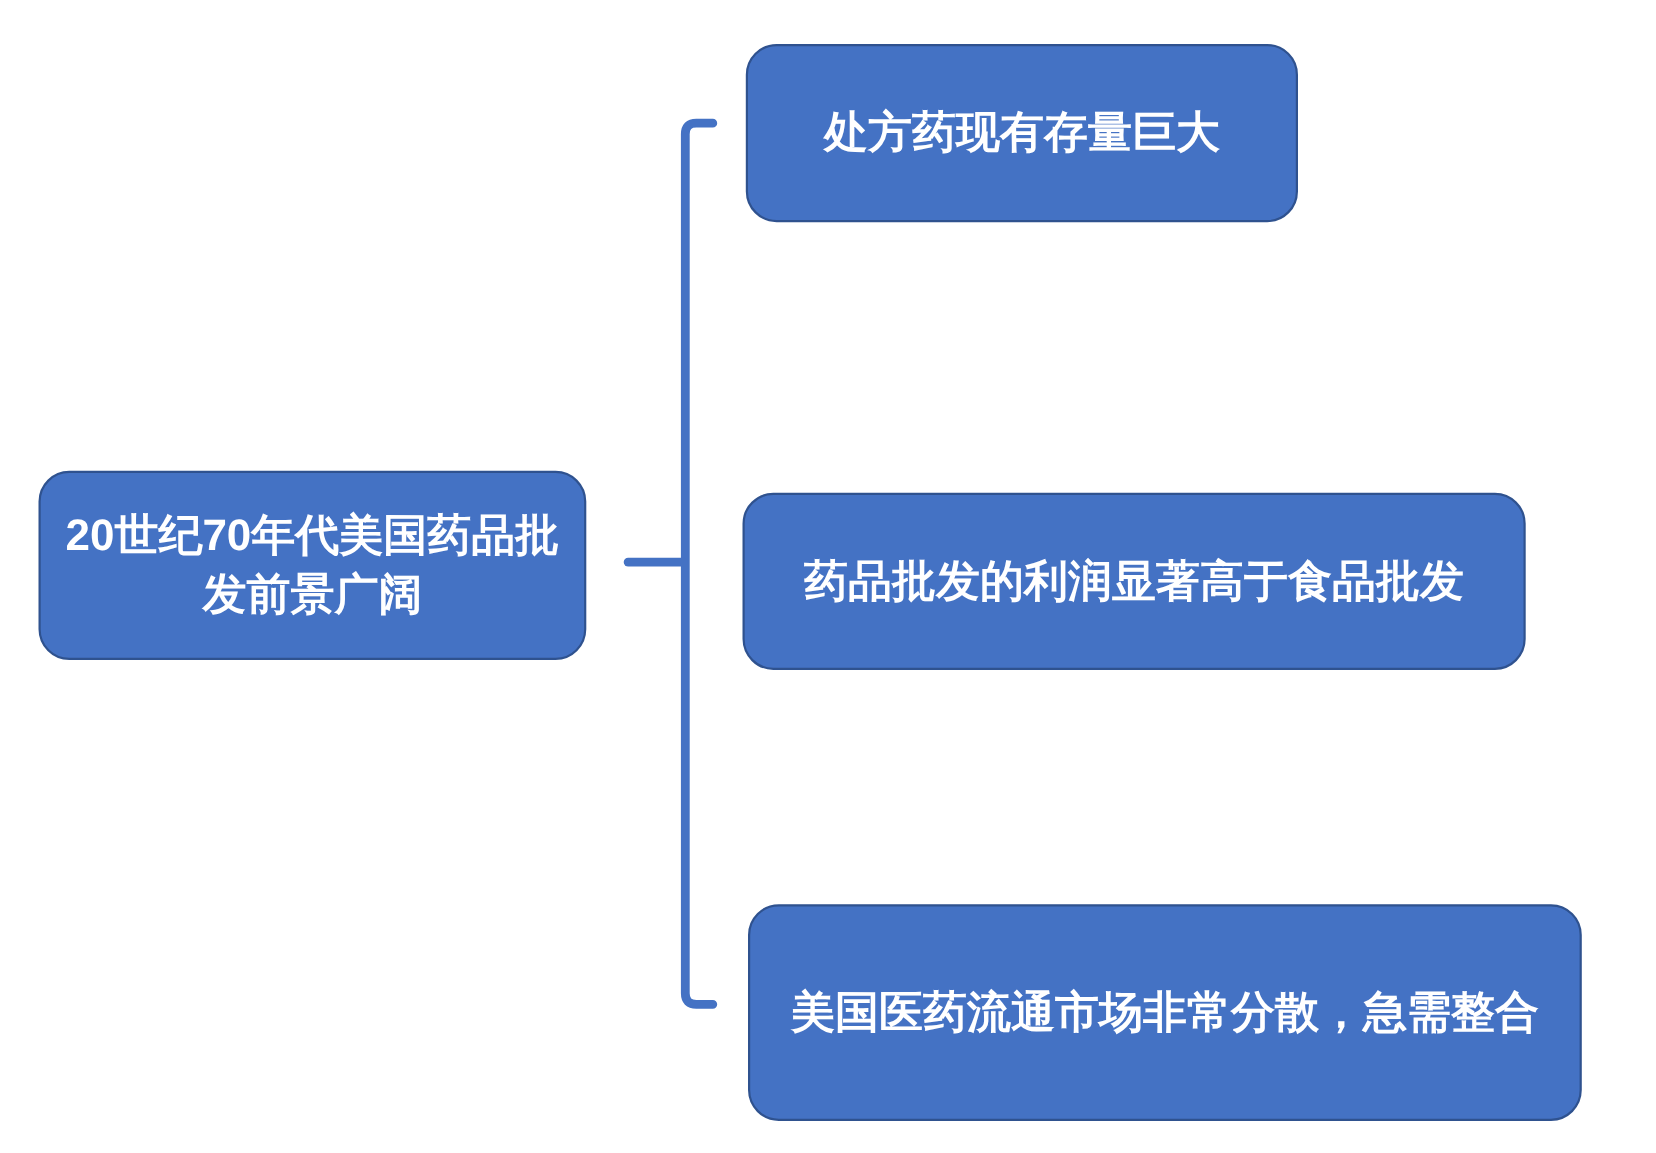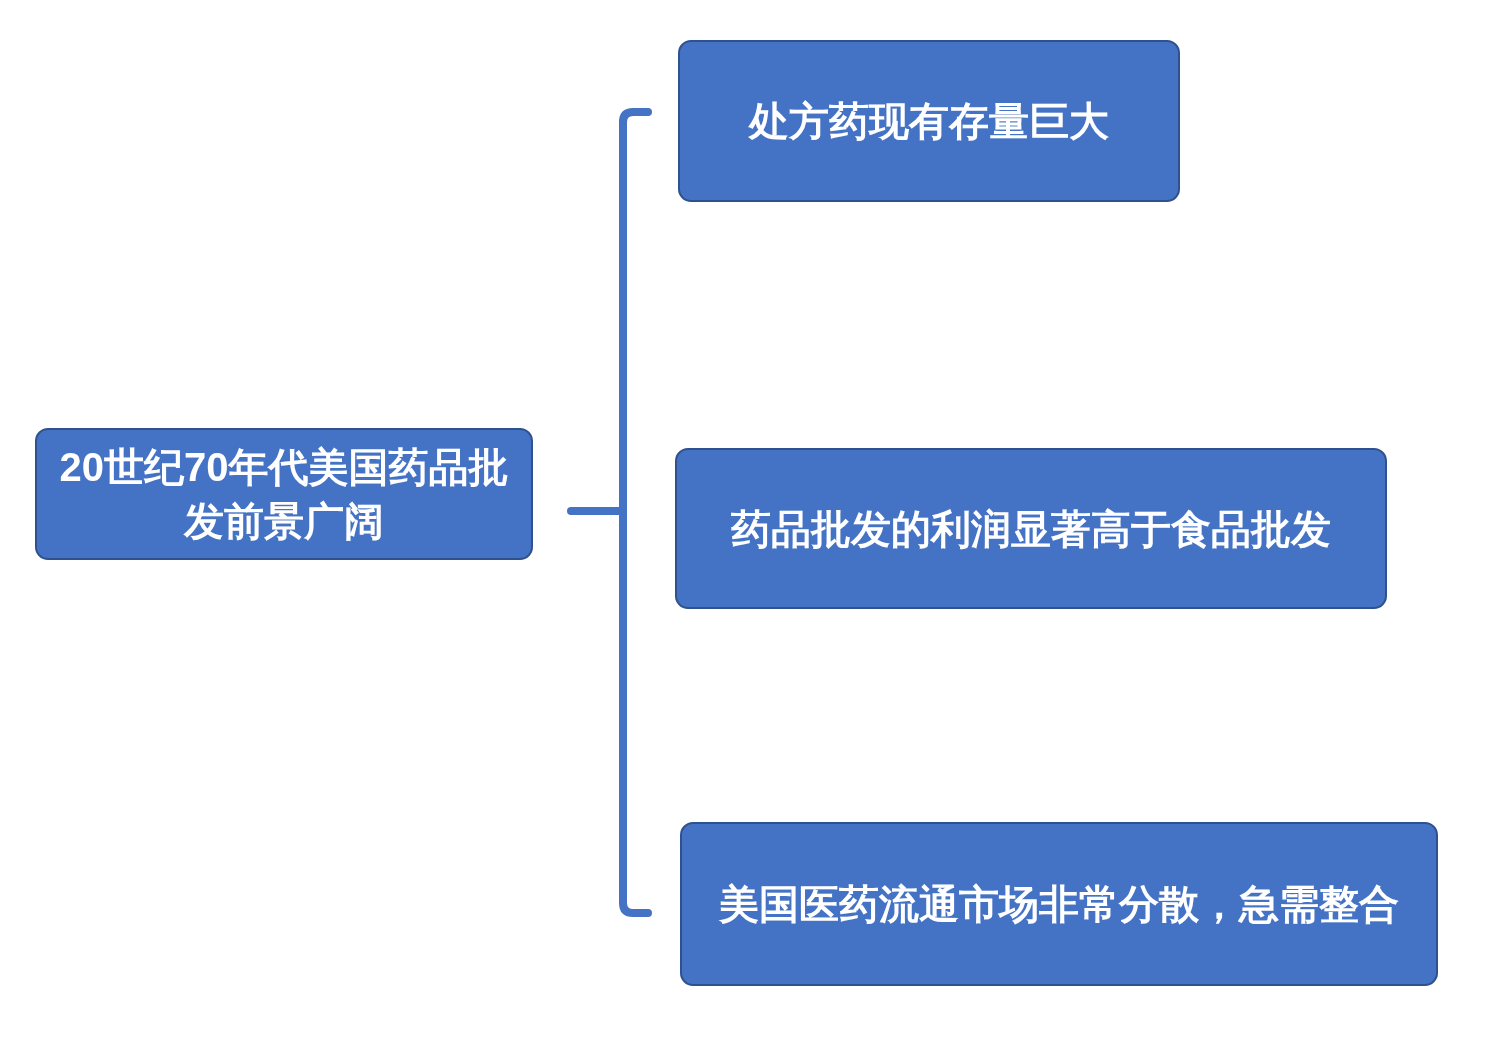--- a/index.html
+++ b/index.html
@@ -36,32 +36,32 @@
     stroke-linecap: round;
     stroke-linejoin: round;
   }
   .node {
     position: absolute;
     display: flex;
     align-items: center;
     justify-content: center;
     background: var(--node-fill);
     border: 2.5px solid var(--node-border);
-    border-radius: 13px;
+    border-radius: 28px;
     color: var(--node-text);
     font-weight: bold;
     font-size: 40px;
     line-height: 1.35;
     text-align: center;
     padding: 0 14px;
   }
-  .node-root   { left: 35px;  top: 428px; width: 498px; height: 132px; text-align: center; }
+  .node-root   { left: 35px;  top: 428px; width: 498px; height: 172px; text-align: center; }
   .node-child1 { left: 678px; top: 40px;  width: 502px; height: 162px; }
   .node-child2 { left: 675px; top: 432px; width: 712px; height: 161px; margin-top: 16px; }
-  .node-child3 { left: 680px; top: 822px; width: 758px; height: 164px; }
+  .node-child3 { left: 680px; top: 822px; width: 758px; height: 197px; }
 </style>
 </head>
 <body>
 
 <div class="canvas">
 
   <svg class="connector-svg" viewBox="0 0 1505 1048" aria-hidden="true">
 
     <path d="M 648 112 L 633 112 Q 623 112 623 122 L 623 903 Q 623 913 633 913 L 648 913"></path>
 

